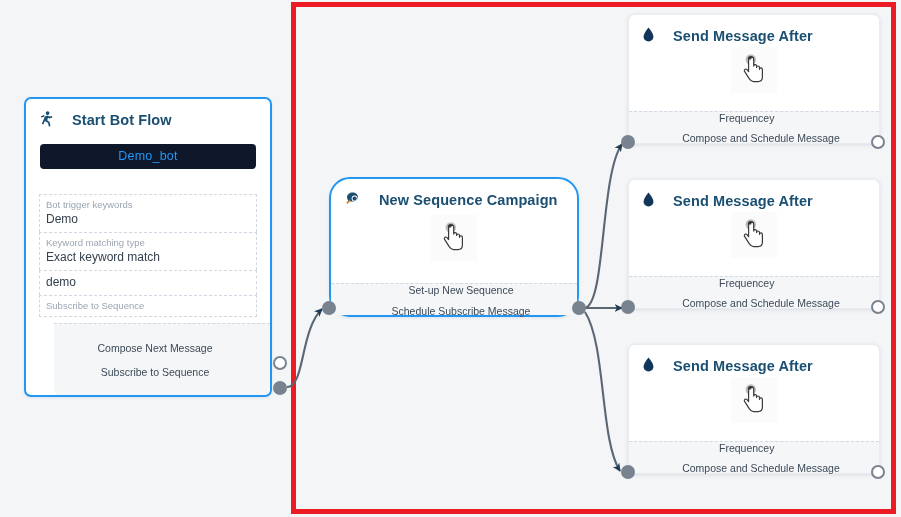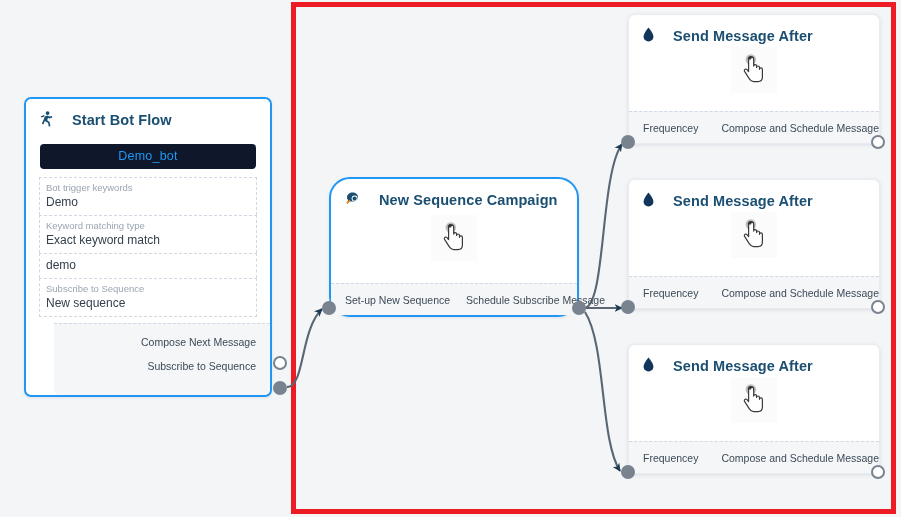--- a/index.html
+++ b/index.html
@@ -95,21 +95,21 @@
     background: #0f172a;
     border-radius: 4px;
     color: #2196f3;
     font-size: 12.5px;
     display: flex;
     align-items: center;
     justify-content: center;
     letter-spacing: 0.2px;
   }
   .fields {
-    margin: 8px 13px 0 13px;
+    margin: 25px 13px 0 13px;
   }
   .field {
     border: 1px dashed #cfd8e3;
     border-bottom: none;
     padding: 3px 6px 4px 6px;
     box-sizing: border-box;
   }
   .field:last-child { border-bottom: 1px dashed #cfd8e3; }
   .field-label {
     font-size: 9.5px;
@@ -137,20 +137,21 @@
   }
   .port-row {
     display: flex;
     align-items: center;
     justify-content: flex-end;
     gap: 8px;
     padding-right: 14px;
     font-size: 10.5px;
     color: #3d4a57;
     white-space: nowrap;
+    flex-direction: column;
   }
 
   
   #node-start .node-footer { height: 72px; padding-top: 6px; margin-left: 28px; }
   #node-start .port-row { height: 24px; }
 
   
   .port {
     position: absolute;
     width: 14px;
@@ -187,21 +188,21 @@
     width: 250px;
     height: 140px;
     border-radius: 21px;
   }
   #node-seq .node-footer { height: 32px; }
   #node-seq .port-row {
     justify-content: flex-start;
     padding-left: 14px;
     padding-right: 0;
     height: 32px;
-    gap: 16px;
+    gap: 9px;
   }
   #node-seq .hand-wrap { top: 36px; }
 
   
   .node-send {
     left: 628px;
     width: 252px;
     height: 130px;
   }
   .node-send .node-footer { height: 32px; }
@@ -264,21 +265,20 @@
       </div>
       <div class="field">
         <div class="field-label">Keyword matching type</div>
         <div class="field-value">Exact keyword match</div>
       </div>
       <div class="field">
         <div class="field-value">demo</div>
       </div>
       <div class="field">
         <div class="field-label">Subscribe to Sequence</div>
-        <div class="field-value">New sequence</div>
       </div>
     </div>
 
     <div class="node-footer">
       <div class="port-row">
         <span>Compose Next Message</span>
       </div>
       <div class="port-row">
         <span>Subscribe to Sequence</span>
       </div>

